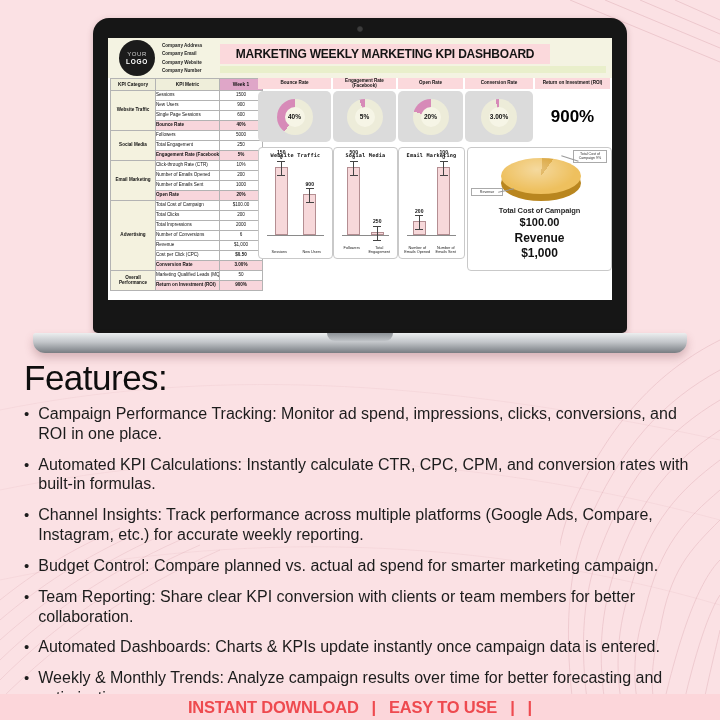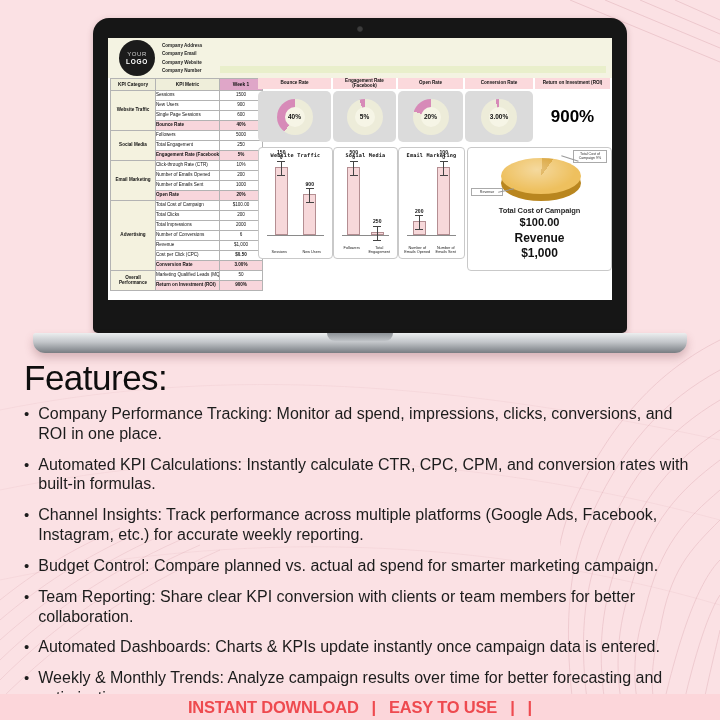--- a/index.html
+++ b/index.html
@@ -137,20 +137,21 @@
       <div class="abs logo">
         <span class="l1">YOUR</span>
         <span class="l2">LOGO</span>
       </div>
       <div class="abs company" id="company-lines">
           <div>Company Address</div>
           <div>Company Email</div>
           <div>Company Website</div>
           <div>Company Number</div>
         </div>
+      <div class="abs sheet-title">MARKETING WEEKLY MARKETING KPI DASHBOARD</div>
       <div class="abs green-strip"></div>
     </div>
 
     <table id="kpi-table">
       <colgroup>
           <col style="width:45px">
           <col style="width:64px">
           <col style="width:43px">
         </colgroup>
       <thead>
@@ -359,29 +360,29 @@
     </div>
   </div>
   <div class="abs base">
     <div class="base-notch"></div>
   </div>
 
   <div class="abs features-heading">Features:</div>
   <ul class="abs features-list" id="features-list">
       <li>
         <span class="dot">•</span>
-        <span>Company Performance Tracking: Monitor ad spend, impressions, clicks, conversions, and ROI in one place.</span>
+        <span>Campaign Performance Tracking: Monitor ad spend, impressions, clicks, conversions, and ROI in one place.</span>
       </li>
       <li>
         <span class="dot">•</span>
         <span>Automated KPI Calculations: Instantly calculate CTR, CPC, CPM, and conversion rates with built-in formulas.</span>
       </li>
       <li>
         <span class="dot">•</span>
-        <span>Channel Insights: Track performance across multiple platforms (Google Ads, Facebook, Instagram, etc.) for accurate weekly reporting.</span>
+        <span>Channel Insights: Track performance across multiple platforms (Google Ads, Compare, Instagram, etc.) for accurate weekly reporting.</span>
       </li>
       <li>
         <span class="dot">•</span>
         <span>Budget Control: Compare planned vs. actual ad spend for smarter marketing campaign.</span>
       </li>
       <li>
         <span class="dot">•</span>
         <span>Team Reporting: Share clear KPI conversion with clients or team members for better collaboration.</span>
       </li>
       <li>

